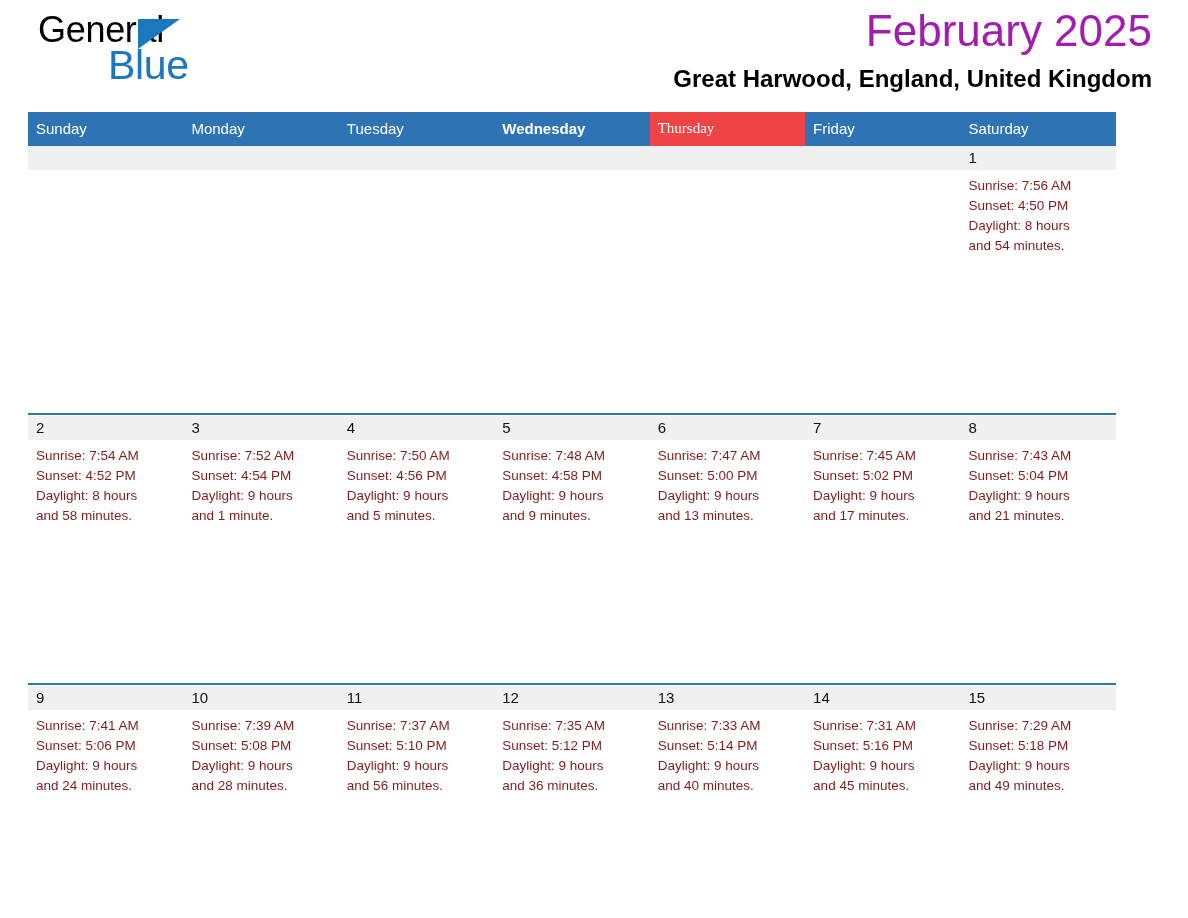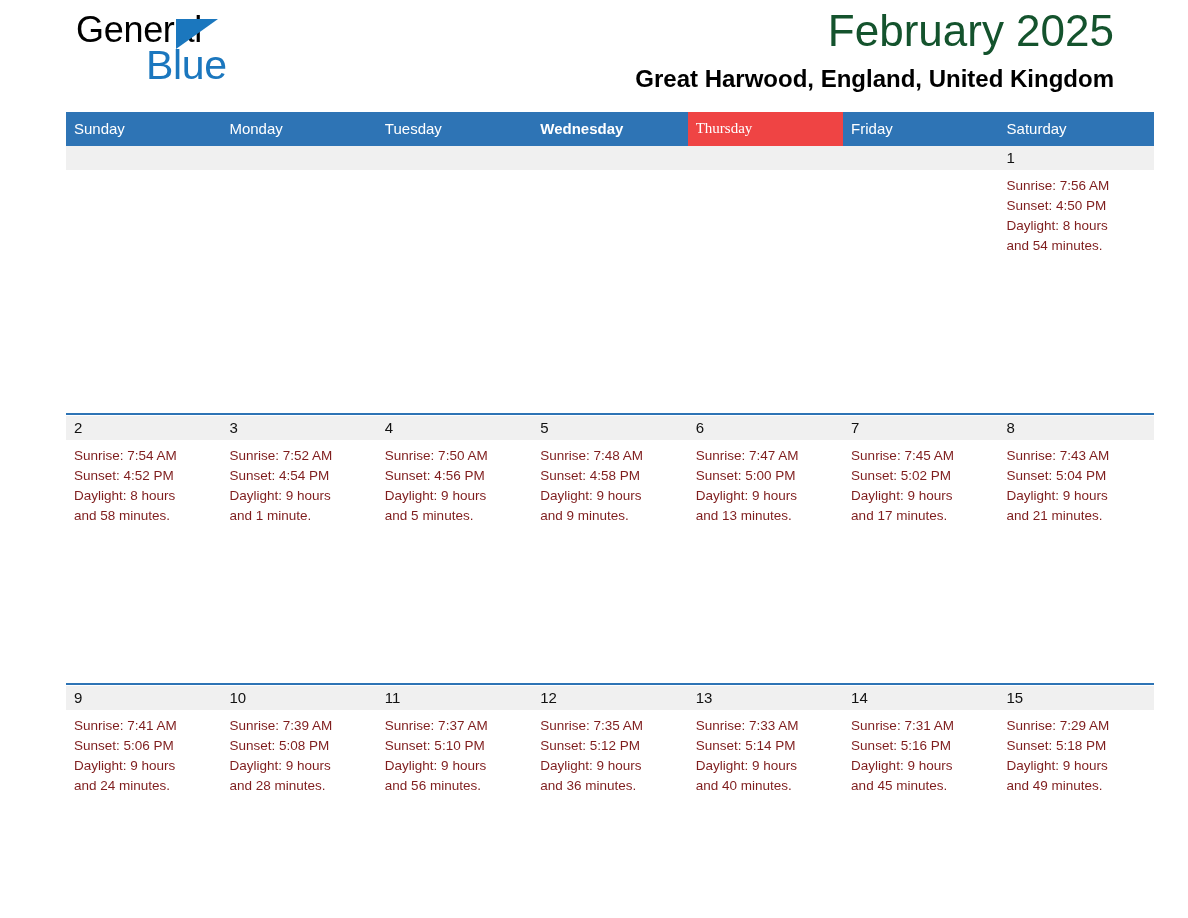--- a/index.html
+++ b/index.html
@@ -13,21 +13,21 @@
     height: 918px;
     font-family: "Liberation Sans", sans-serif;
     color: #000000;
     -webkit-font-smoothing: antialiased;
   }
   .page {
     position: relative;
     width: 1188px;
     height: 918px;
     box-sizing: border-box;
-    padding: 0 66px;
+    padding: 0 28px;
   }
 
   
   .top-bar {
     position: relative;
     height: 112px;
   }
   .brand {
     position: absolute;
     left: 10px;
@@ -64,21 +64,21 @@
   }
   .title-block {
     position: absolute;
     right: 8px;
     top: 0;
     text-align: right;
   }
   .cal-title {
     font-size: 44px;
     line-height: 1.12;
-    color: #14532d;
+    color: #a21caf;
     font-weight: normal;
     margin: 0;
     padding-top: 6px;
   }
   .cal-subtitle {
     font-size: 24px;
     line-height: 1.2;
     color: #000000;
     margin: 0;
     padding-top: 10px;

